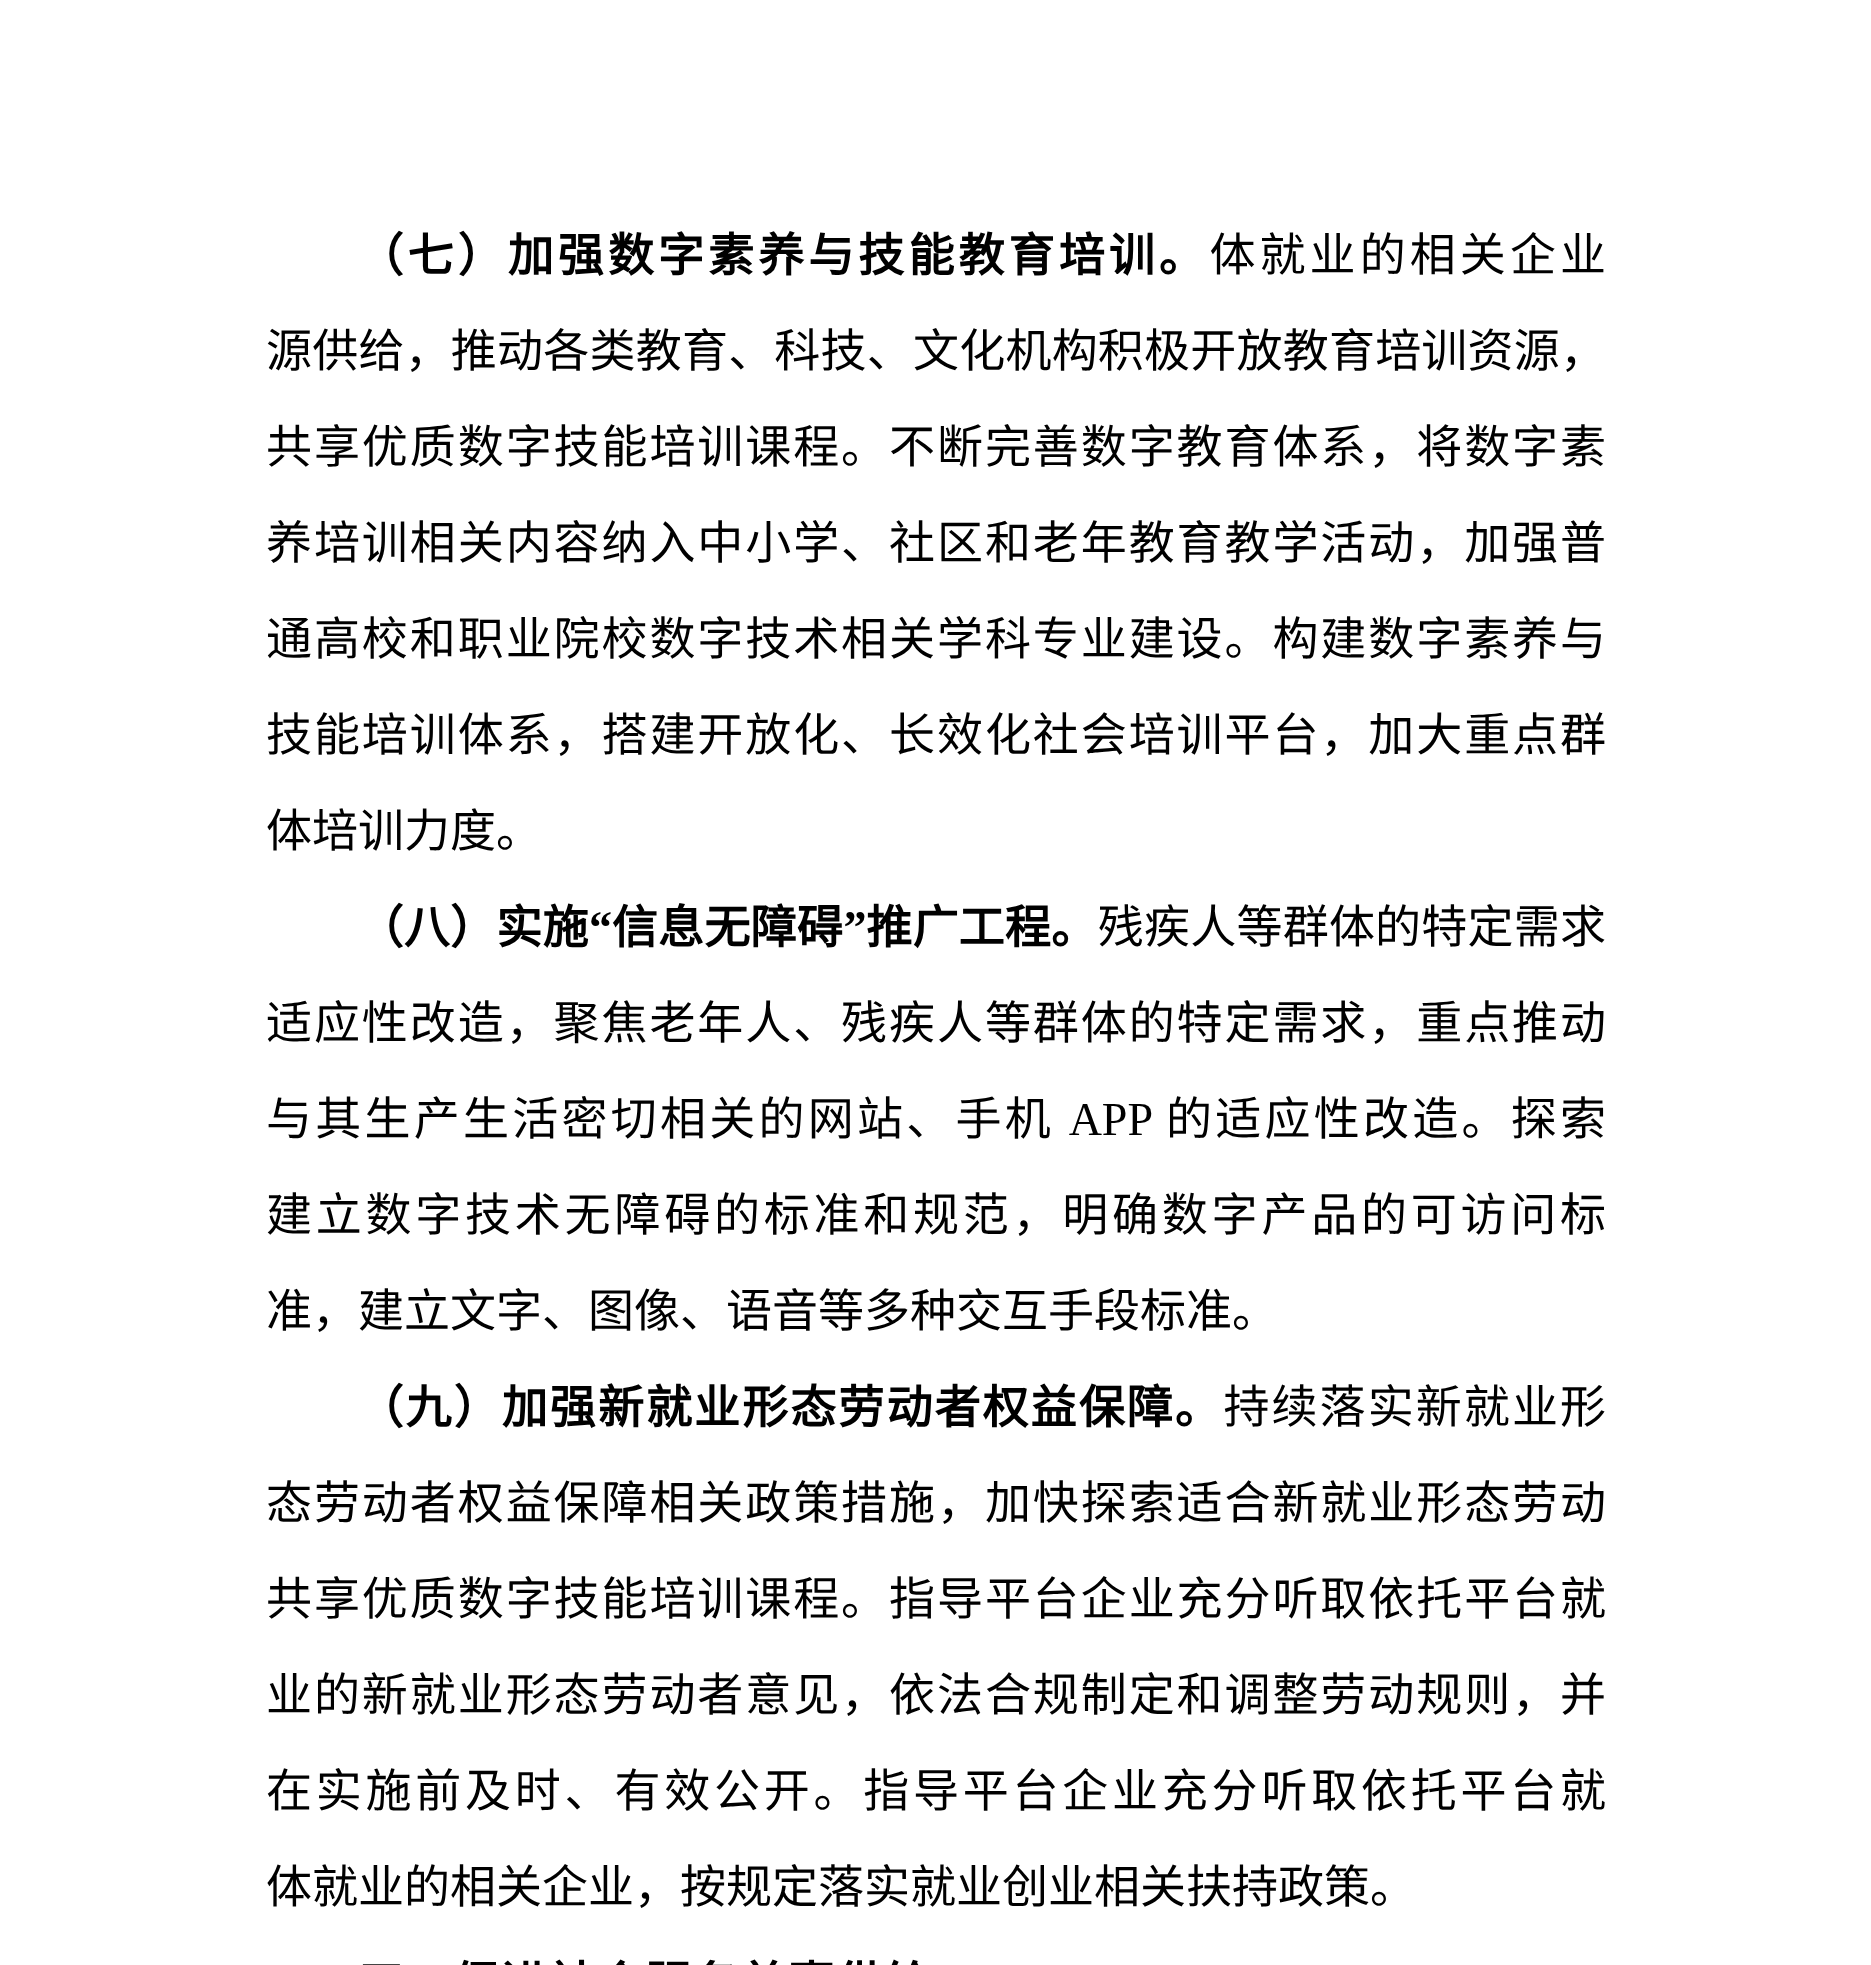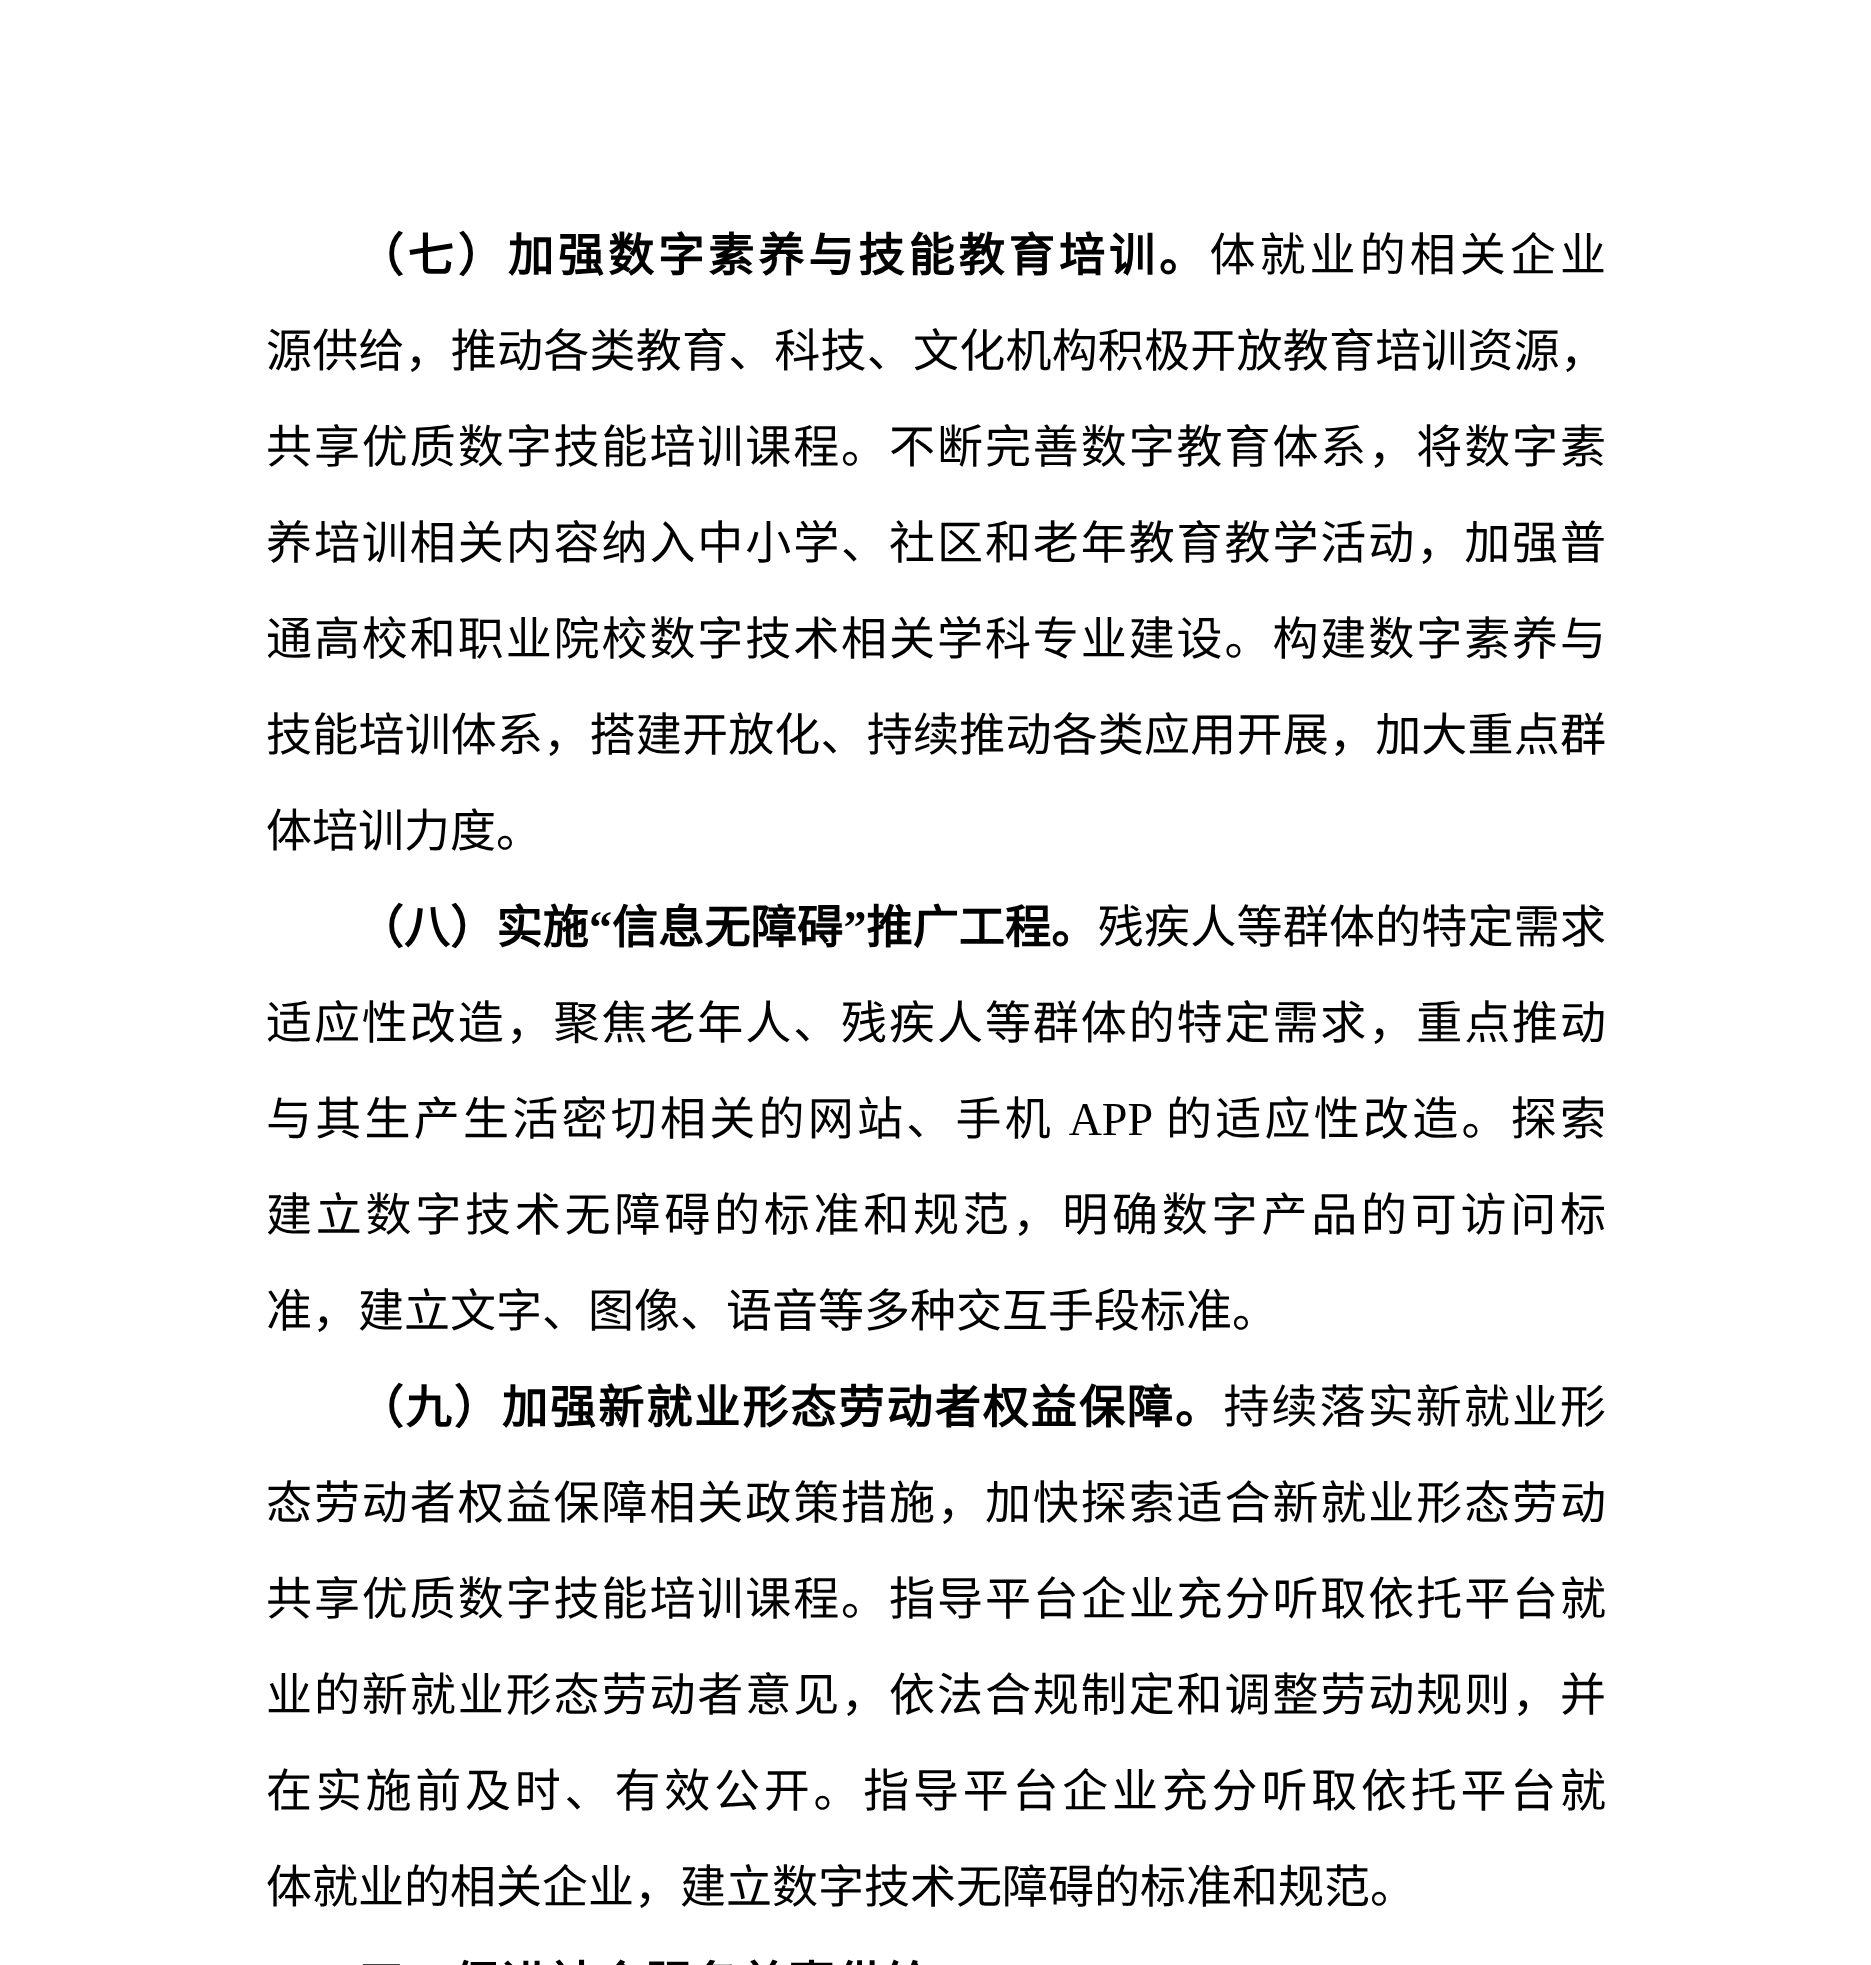--- a/index.html
+++ b/index.html
@@ -54,29 +54,29 @@
 </head>
 <body>
 
 <div class="page">
   <div class="text-block">
       <div class="line indent"><span class="seg-lead">（七）加强数字素养与技能教育培训。</span><span class="seg-body">体就业的相关企业</span></div>
       <div class="line"><span class="seg-body">源供给，推动各类教育、科技、文化机构积极开放教育培训资源，</span></div>
       <div class="line"><span class="seg-body">共享优质数字技能培训课程。不断完善数字教育体系，将数字素</span></div>
       <div class="line"><span class="seg-body">养培训相关内容纳入中小学、社区和老年教育教学活动，加强普</span></div>
       <div class="line"><span class="seg-body">通高校和职业院校数字技术相关学科专业建设。构建数字素养与</span></div>
-      <div class="line"><span class="seg-body">技能培训体系，搭建开放化、持续推动各类应用开展，加大重点群</span></div>
+      <div class="line"><span class="seg-body">技能培训体系，搭建开放化、长效化社会培训平台，加大重点群</span></div>
       <div class="line short"><span class="seg-body">体培训力度。</span></div>
       <div class="line indent"><span class="seg-lead">（八）实施“信息无障碍”推广工程。</span><span class="seg-body">残疾人等群体的特定需求</span></div>
       <div class="line"><span class="seg-body">适应性改造，聚焦老年人、残疾人等群体的特定需求，重点推动</span></div>
       <div class="line"><span class="seg-body">与其生产生活密切相关的网站、手机 APP 的适应性改造。探索</span></div>
       <div class="line"><span class="seg-body">建立数字技术无障碍的标准和规范，明确数字产品的可访问标</span></div>
       <div class="line short"><span class="seg-body">准，建立文字、图像、语音等多种交互手段标准。</span></div>
       <div class="line indent"><span class="seg-lead">（九）加强新就业形态劳动者权益保障。</span><span class="seg-body">持续落实新就业形</span></div>
       <div class="line"><span class="seg-body">态劳动者权益保障相关政策措施，加快探索适合新就业形态劳动</span></div>
       <div class="line"><span class="seg-body">共享优质数字技能培训课程。指导平台企业充分听取依托平台就</span></div>
       <div class="line"><span class="seg-body">业的新就业形态劳动者意见，依法合规制定和调整劳动规则，并</span></div>
       <div class="line"><span class="seg-body">在实施前及时、有效公开。指导平台企业充分听取依托平台就</span></div>
-      <div class="line short"><span class="seg-body">体就业的相关企业，建立数字技术无障碍的标准和规范。</span></div>
+      <div class="line short"><span class="seg-body">体就业的相关企业，按规定落实就业创业相关扶持政策。</span></div>
       <div class="line indent short"><span class="seg-heading">五、促进社会服务普惠供给</span></div>
     </div>
 </div>
 
 
 </body></html>

